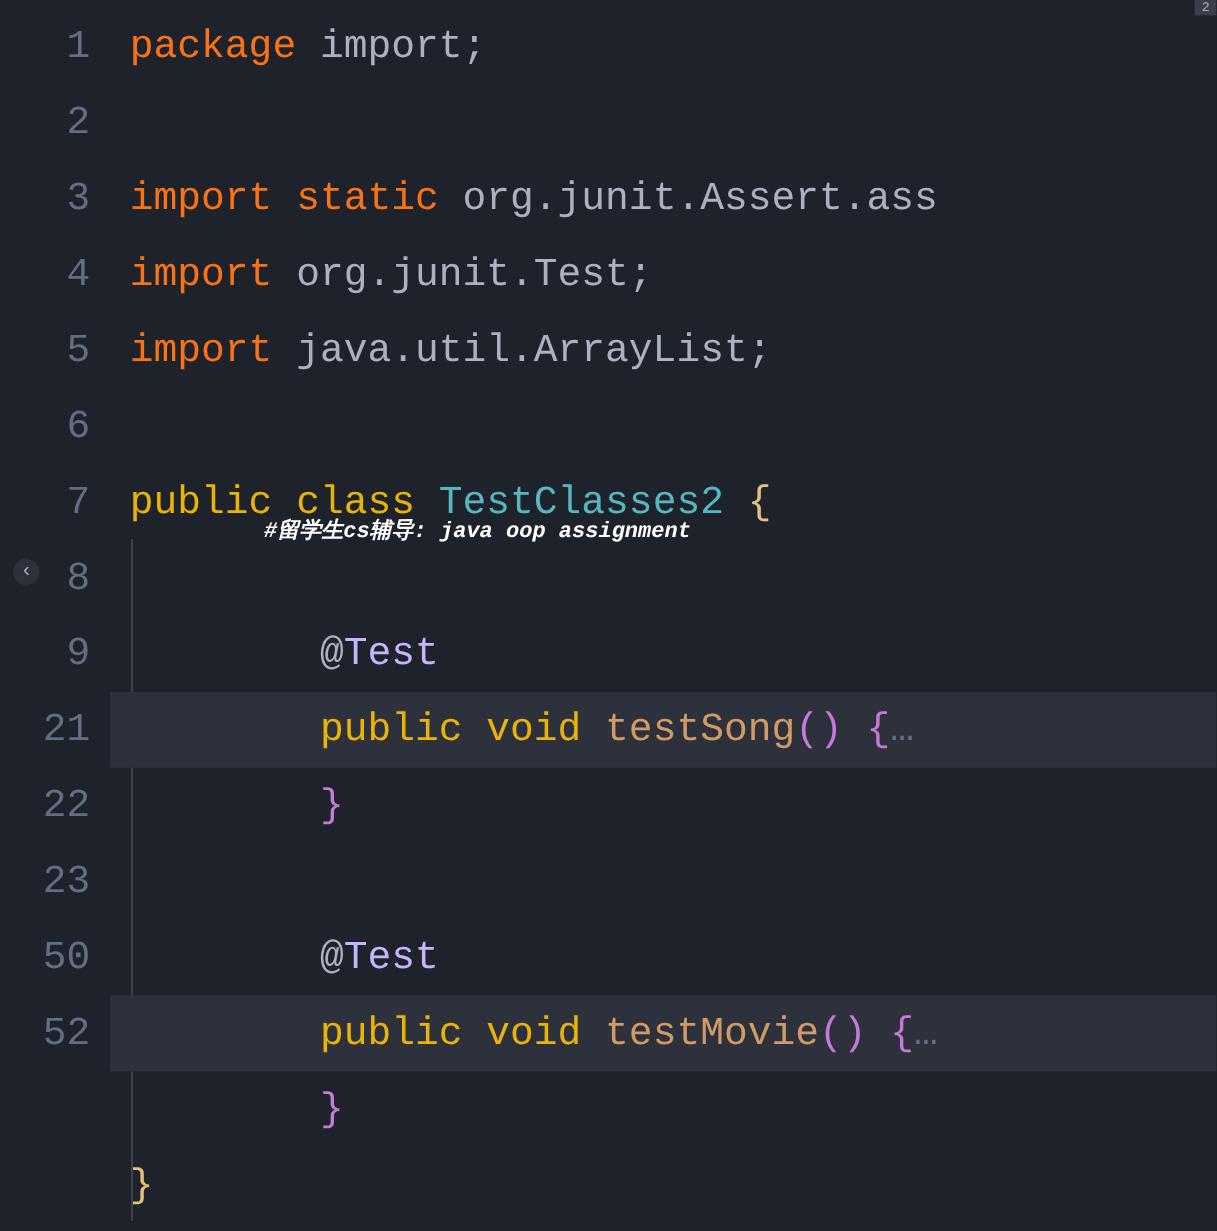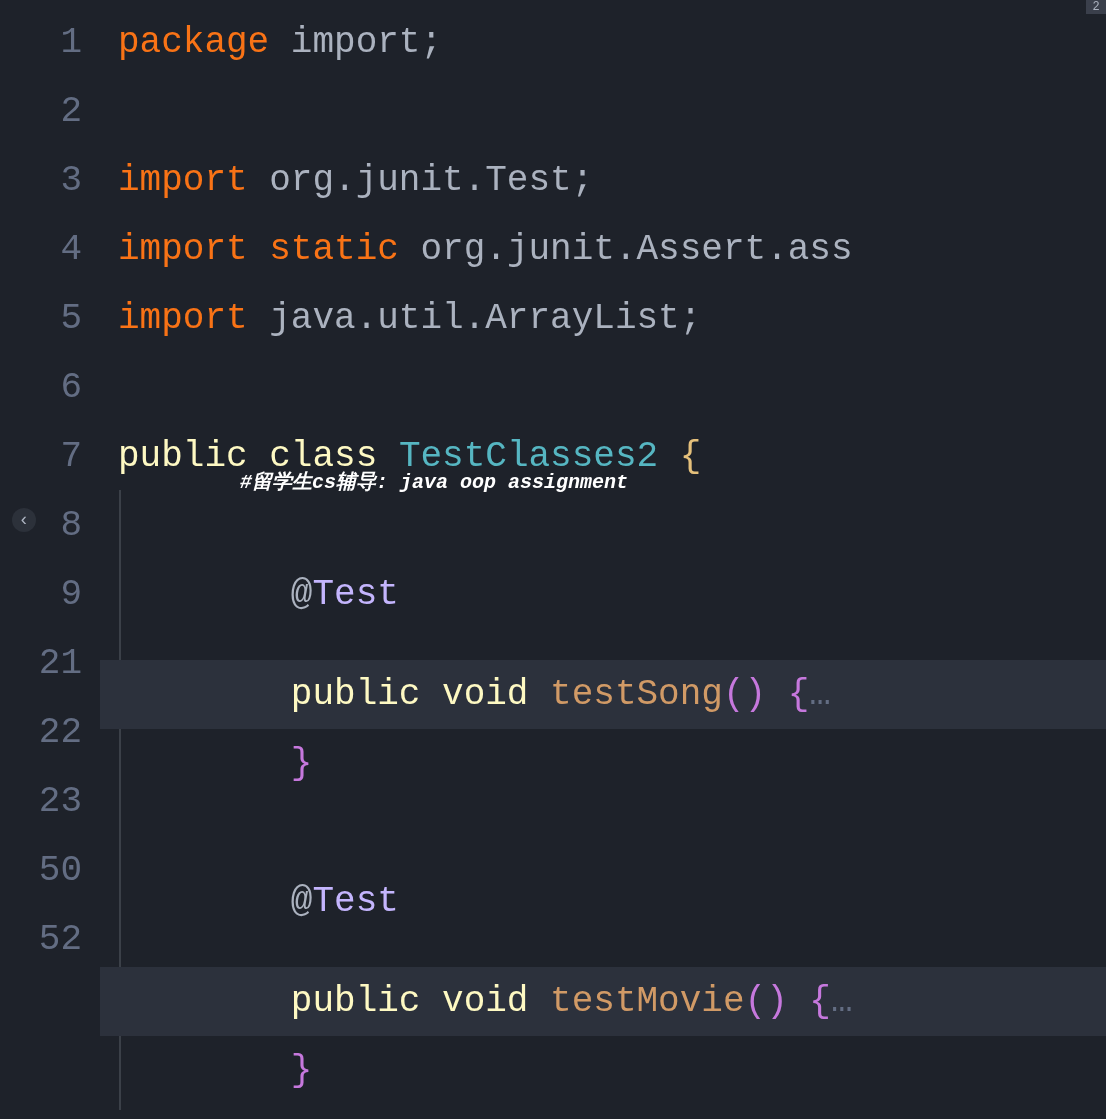--- a/index.html
+++ b/index.html
@@ -59,29 +59,28 @@
     }
     .code-line {
       height: 69px;
       line-height: 69px;
       white-space: pre;
       padding-left: 18px;
       position: relative;
     }
     .code-line.folded {
       background: #2c313c;
-      margin-top: 31px;
     }
     .indent-guide {
       position: absolute;
       left: 19px;
       width: 2px;
       background: #3b4048;
     }
-    .kw { color: #fef9c3; }
+    .kw { color: #eab308; }
     .kw-blue { color: #f97316; }
     .ident { color: #abb2bf; }
     .classname { color: #56b6c2; }
     .method { color: #d19a66; }
     .punct { color: #abb2bf; }
     .brace-yellow { color: #e5c07b; }
     .brace-pink { color: #c678dd; }
     .annotation-at { color: #abb2bf; }
     .annotation-name { color: #c4b5fd; }
     .paren { color: #c678dd; }
@@ -125,22 +124,22 @@
       <div class="line-number">22</div>
       <div class="line-number">23</div>
       <div class="line-number">50</div>
       <div class="line-number">52</div>
     </div>
   <div class="code-area">
     <div class="indent-guide" style="top: 490px; height: 620px;"></div>
     <div class="overlay-text" style="left: 140px; top: 468px;">#留学生cs辅导: java oop assignment</div>
   <div class="code-line"><span></span><span class="kw-blue">package</span><span class="ident"> </span><span class="ident">import</span><span class="punct">;</span></div>
       <div class="code-line"><span></span></div>
+      <div class="code-line"><span></span><span class="kw-blue">import</span><span class="ident"> </span><span class="kw-blue">static</span><span class="ident"> </span><span class="ident">org.junit.Assert.ass</span></div>
       <div class="code-line"><span></span><span class="kw-blue">import</span><span class="ident"> </span><span class="ident">org.junit.Test</span><span class="punct">;</span></div>
-      <div class="code-line"><span></span><span class="kw-blue">import</span><span class="ident"> </span><span class="kw-blue">static</span><span class="ident"> </span><span class="ident">org.junit.Assert.ass</span></div>
       <div class="code-line"><span></span><span class="kw-blue">import</span><span class="ident"> </span><span class="ident">java.util.ArrayList</span><span class="punct">;</span></div>
       <div class="code-line"><span></span></div>
       <div class="code-line"><span></span><span class="kw">public</span><span class="ident"> </span><span class="kw">class</span><span class="ident"> </span><span class="classname">TestClasses2</span><span class="ident"> </span><span class="brace-yellow">{</span></div>
       <div class="code-line"><span>    </span></div>
       <div class="code-line"><span>        </span><span class="annotation-at">@</span><span class="annotation-name">Test</span></div>
       <div class="code-line folded"><span>        </span><span class="kw">public</span><span class="ident"> </span><span class="kw">void</span><span class="ident"> </span><span class="method">testSong</span><span class="paren">(</span><span class="paren">)</span><span class="ident"> </span><span class="brace-pink">{</span><span class="ellipsis">…</span></div>
       <div class="code-line"><span>        </span><span class="brace-pink">}</span></div>
       <div class="code-line"><span>    </span></div>
       <div class="code-line"><span>        </span><span class="annotation-at">@</span><span class="annotation-name">Test</span></div>
       <div class="code-line folded"><span>        </span><span class="kw">public</span><span class="ident"> </span><span class="kw">void</span><span class="ident"> </span><span class="method">testMovie</span><span class="paren">(</span><span class="paren">)</span><span class="ident"> </span><span class="brace-pink">{</span><span class="ellipsis">…</span></div>

